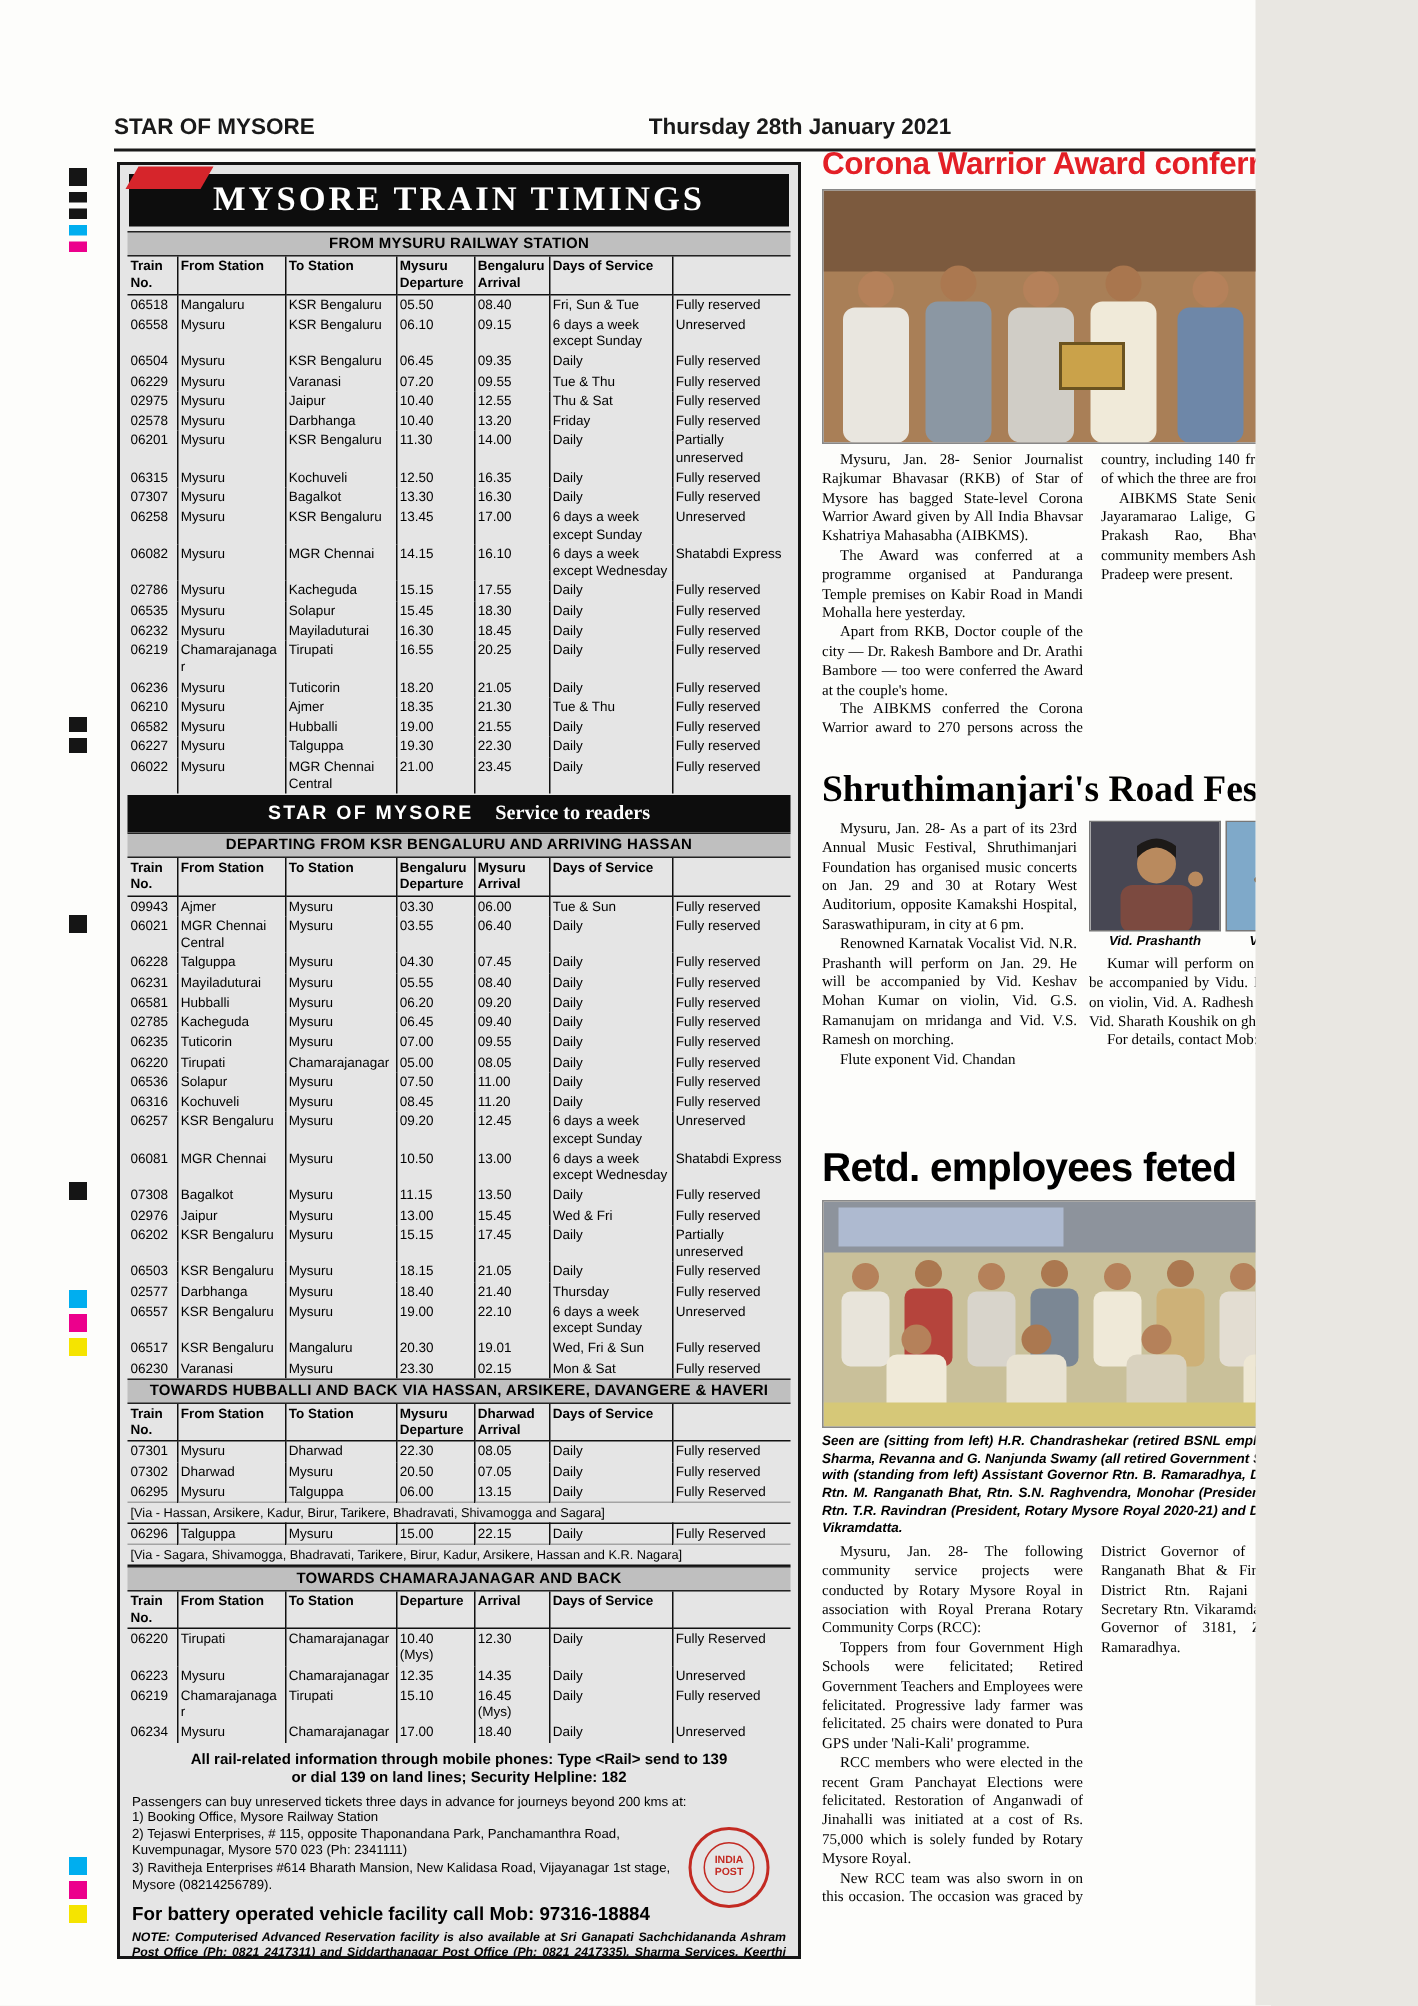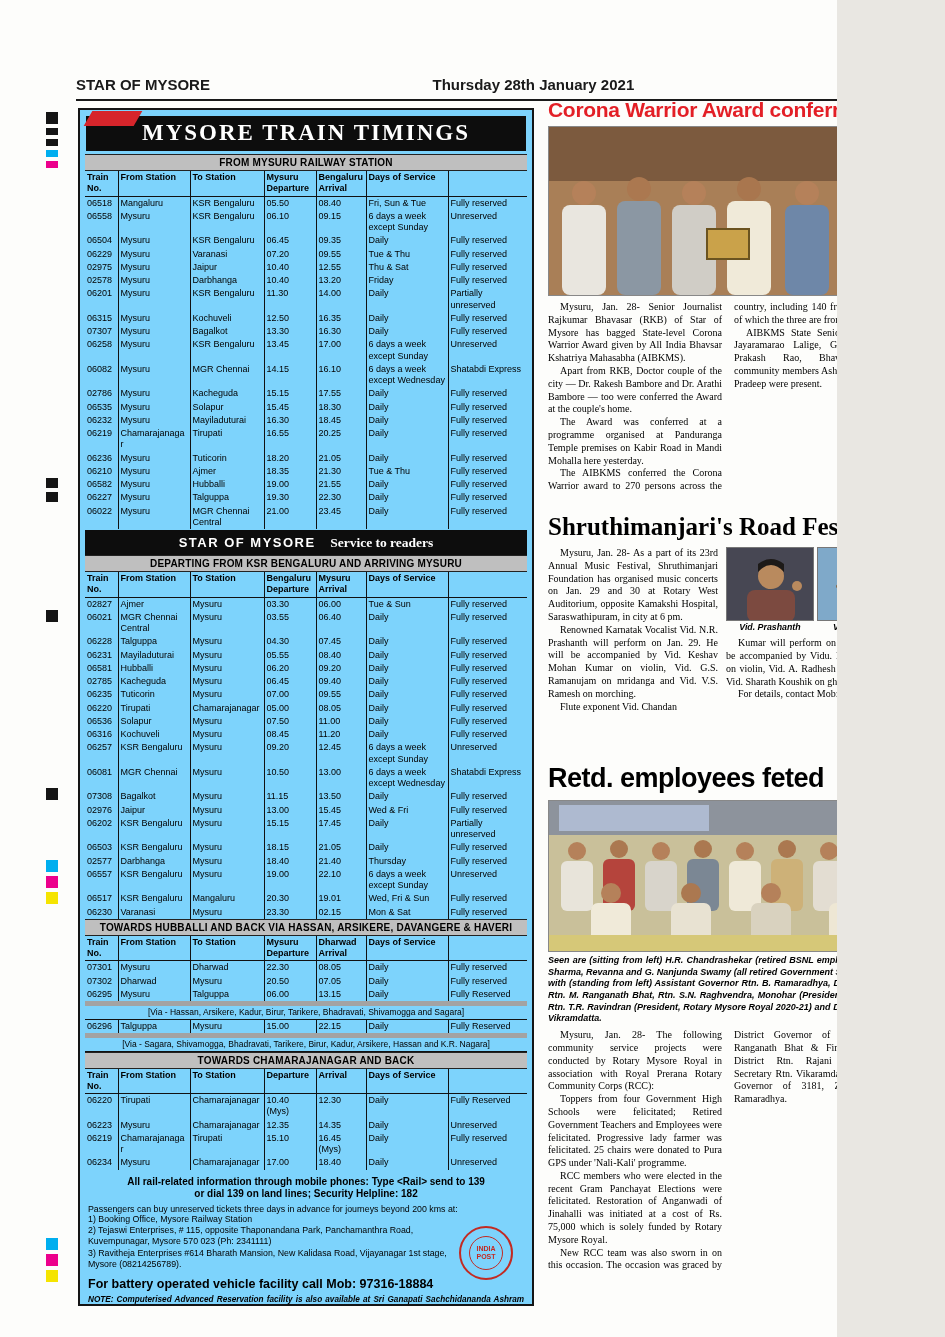--- a/index.html
+++ b/index.html
@@ -11,39 +11,39 @@
   .regmark { position:absolute; width:12px; }
   .rm-k { background:#151515; }
   .rm-c { background:#00aeef; }
   .rm-m { background:#ec008c; }
   .rm-y { background:#f5e400; }
 
   
   .pg-header { position:absolute; left:76px; top:76px; width:830px; display:flex; justify-content:space-between; align-items:baseline; font-weight:bold; font-size:15px; color:#1a1a1a; border-bottom:2px solid #1a1a1a; padding-bottom:6px; }
 
   
-  .left-col { position:absolute; left:78px; top:108px; width:456px; height:1198px; border:2px solid #151515; background:#7dd3fc; padding:4px 5px; overflow:hidden; }
+  .left-col { position:absolute; left:78px; top:108px; width:456px; height:1198px; border:2px solid #151515; background:#e5e5e5; padding:4px 5px; overflow:hidden; }
   .title-banner { position:relative; background:#0d0d0d; color:#fff; text-align:center; font-family:"Liberation Serif", serif; font-weight:bold; font-size:23px; letter-spacing:2px; padding:4px 0 5px; margin:2px 1px 3px; }
   .flag { position:absolute; left:2px; top:-5px; width:50px; height:15px; background:#d6252b; transform:skewX(-30deg); }
   .gray-banner { background:#bfbfbf; border-top:1px solid #222; border-bottom:1px solid #222; text-align:center; font-weight:bold; font-size:10px; padding:2px 0; letter-spacing:.2px; }
   .service-banner { background:#0d0d0d; color:#fff; text-align:center; padding:3px 0 4px; margin-top:1px; }
   .service-banner .brand { font-weight:bold; font-size:13px; letter-spacing:1.5px; margin-right:10px; }
   .service-banner .tagline { font-family:"Liberation Serif", serif; font-weight:bold; font-size:13.5px; }
 
   table.tt { width:100%; border-collapse:collapse; table-layout:fixed; font-size:9px; line-height:1.25; }
   .tt th, .tt td { border-right:1px solid #111; padding:1px 2px; vertical-align:top; text-align:left; word-wrap:break-word; }
   .tt th:last-child, .tt td:last-child { border-right:none; }
   .tt th { font-size:9px; border-bottom:1px solid #111; }
   .tt th:nth-child(1), .tt td:nth-child(1) { width:33px; }
   .tt th:nth-child(2), .tt td:nth-child(2) { width:72px; }
   .tt th:nth-child(3), .tt td:nth-child(3) { width:74px; }
   .tt th:nth-child(4), .tt td:nth-child(4) { width:52px; }
   .tt th:nth-child(5), .tt td:nth-child(5) { width:50px; }
   .tt th:nth-child(6), .tt td:nth-child(6) { width:82px; }
-  .tt td.via { border-right:none; border-top:5px solid #a3a3a3; border-bottom:1px solid #111; text-align:center; font-size:8.5px; width:auto; }
+  .tt td.via { border-right:none; border-top:1px solid #a3a3a3; border-bottom:1px solid #111; font-size:8.5px; width:auto; }
 
   .tt-footer { position:relative; margin-top:4px; padding:2px 3px 0; }
   .bold-center div { text-align:center; font-weight:bold; font-size:10px; line-height:1.25; }
   .intro { font-size:8.8px; margin-top:3px; }
   .outlets div { font-size:8.8px; line-height:1.3; padding-right:62px; }
   .battery { text-align:left; font-weight:bold; font-size:12.5px; margin:6px 0 4px; }
   .note { font-style:italic; font-weight:bold; font-size:8.2px; line-height:1.3; text-align:justify; }
   .stamp { position:absolute; right:14px; top:52px; width:54px; height:54px; border:2px solid #c32a22; border-radius:50%; display:flex; align-items:center; justify-content:center; }
   .stamp .inner { width:34px; height:34px; border:1.5px solid #c32a22; border-radius:50%; color:#c32a22; font-size:7px; font-weight:bold; display:flex; align-items:center; justify-content:center; text-align:center; line-height:1.1; }
 
@@ -298,37 +298,37 @@
             </tr>
           </tbody>
         </table>
       </div>
 
     <div class="service-banner">
       <span class="brand">STAR OF MYSORE</span>
       <span class="tagline">Service to readers</span>
     </div>
 
-    <div class="gray-banner">DEPARTING FROM KSR BENGALURU AND ARRIVING MYSURU</div>
+    <div class="gray-banner">DEPARTING FROM KSR BENGALURU AND ARRIVING HASSAN</div>
     <div>
         <table class="tt">
           <thead>
             <tr>
               <th>Train No.</th>
               <th>From Station</th>
               <th>To Station</th>
               <th>Bengaluru Departure</th>
               <th>Mysuru Arrival</th>
               <th>Days of Service</th>
               <th></th>
             </tr>
           </thead>
           <tbody>
             <tr>
-              <td>02827</td>
+              <td>09943</td>
               <td>Ajmer</td>
               <td>Mysuru</td>
               <td>03.30</td>
               <td>06.00</td>
               <td>Tue &amp; Sun</td>
               <td>Fully reserved</td>
             </tr>
             <tr>
               <td>06021</td>
               <td>MGR Chennai Central</td>
@@ -661,22 +661,22 @@
             <circle cx="258" cy="66" r="12" fill="#b5815a"></circle>
               <rect x="236" y="78" width="44" height="90" rx="8" fill="#6e87a8"></rect>
             <circle cx="322" cy="62" r="12" fill="#ab7850"></circle>
               <rect x="300" y="74" width="44" height="94" rx="8" fill="#e3ddd2"></rect>
             <rect x="158" y="102" width="42" height="30" fill="#caa24a" stroke="#6b5320" stroke-width="2"></rect>
           </g>
         </svg>
       </div>
       <div class="body-cols">
           <p class="ap">Mysuru, Jan. 28- Senior Journalist Rajkumar Bhavasar (RKB) of Star of Mysore has bagged State-level Corona Warrior Award given by All India Bhavsar Kshatriya Mahasabha (AIBKMS).</p>
+          <p class="ap">The Award was conferred at a programme organised at Panduranga Temple premises on Kabir Road in Mandi Mohalla here yesterday.</p>
           <p class="ap">Apart from RKB, Doctor couple of the city — Dr. Rakesh Bambore and Dr. Arathi Bambore — too were conferred the Award at the couple's home.</p>
-          <p class="ap">The Award was conferred at a programme organised at Panduranga Temple premises on Kabir Road in Mandi Mohalla here yesterday.</p>
           <p class="ap">The AIBKMS conferred the Corona Warrior award to 270 persons across the country, including 140 from the State, out of which the three are from Mysuru city.</p>
           <p class="ap">AIBKMS State Senior Vice-President Jayaramarao Lalige, General Secretary Prakash Rao, Bhavsar Kshatriya community members Ashokrao Nazare and Pradeep were present.</p>
         </div>
     </article>
 
     <article>
       <h2 class="headline-serif">Shruthimanjari's Road Fest</h2>
       <div class="music-flex">
         <div class="m-left">
             <p class="ap">Mysuru, Jan. 28- As a part of its 23rd Annual Music Festival, Shruthimanjari Foundation has organised music concerts on Jan. 29 and 30 at Rotary West Auditorium, opposite Kamakshi Hospital, Saraswathipuram, in city at 6 pm.</p>

